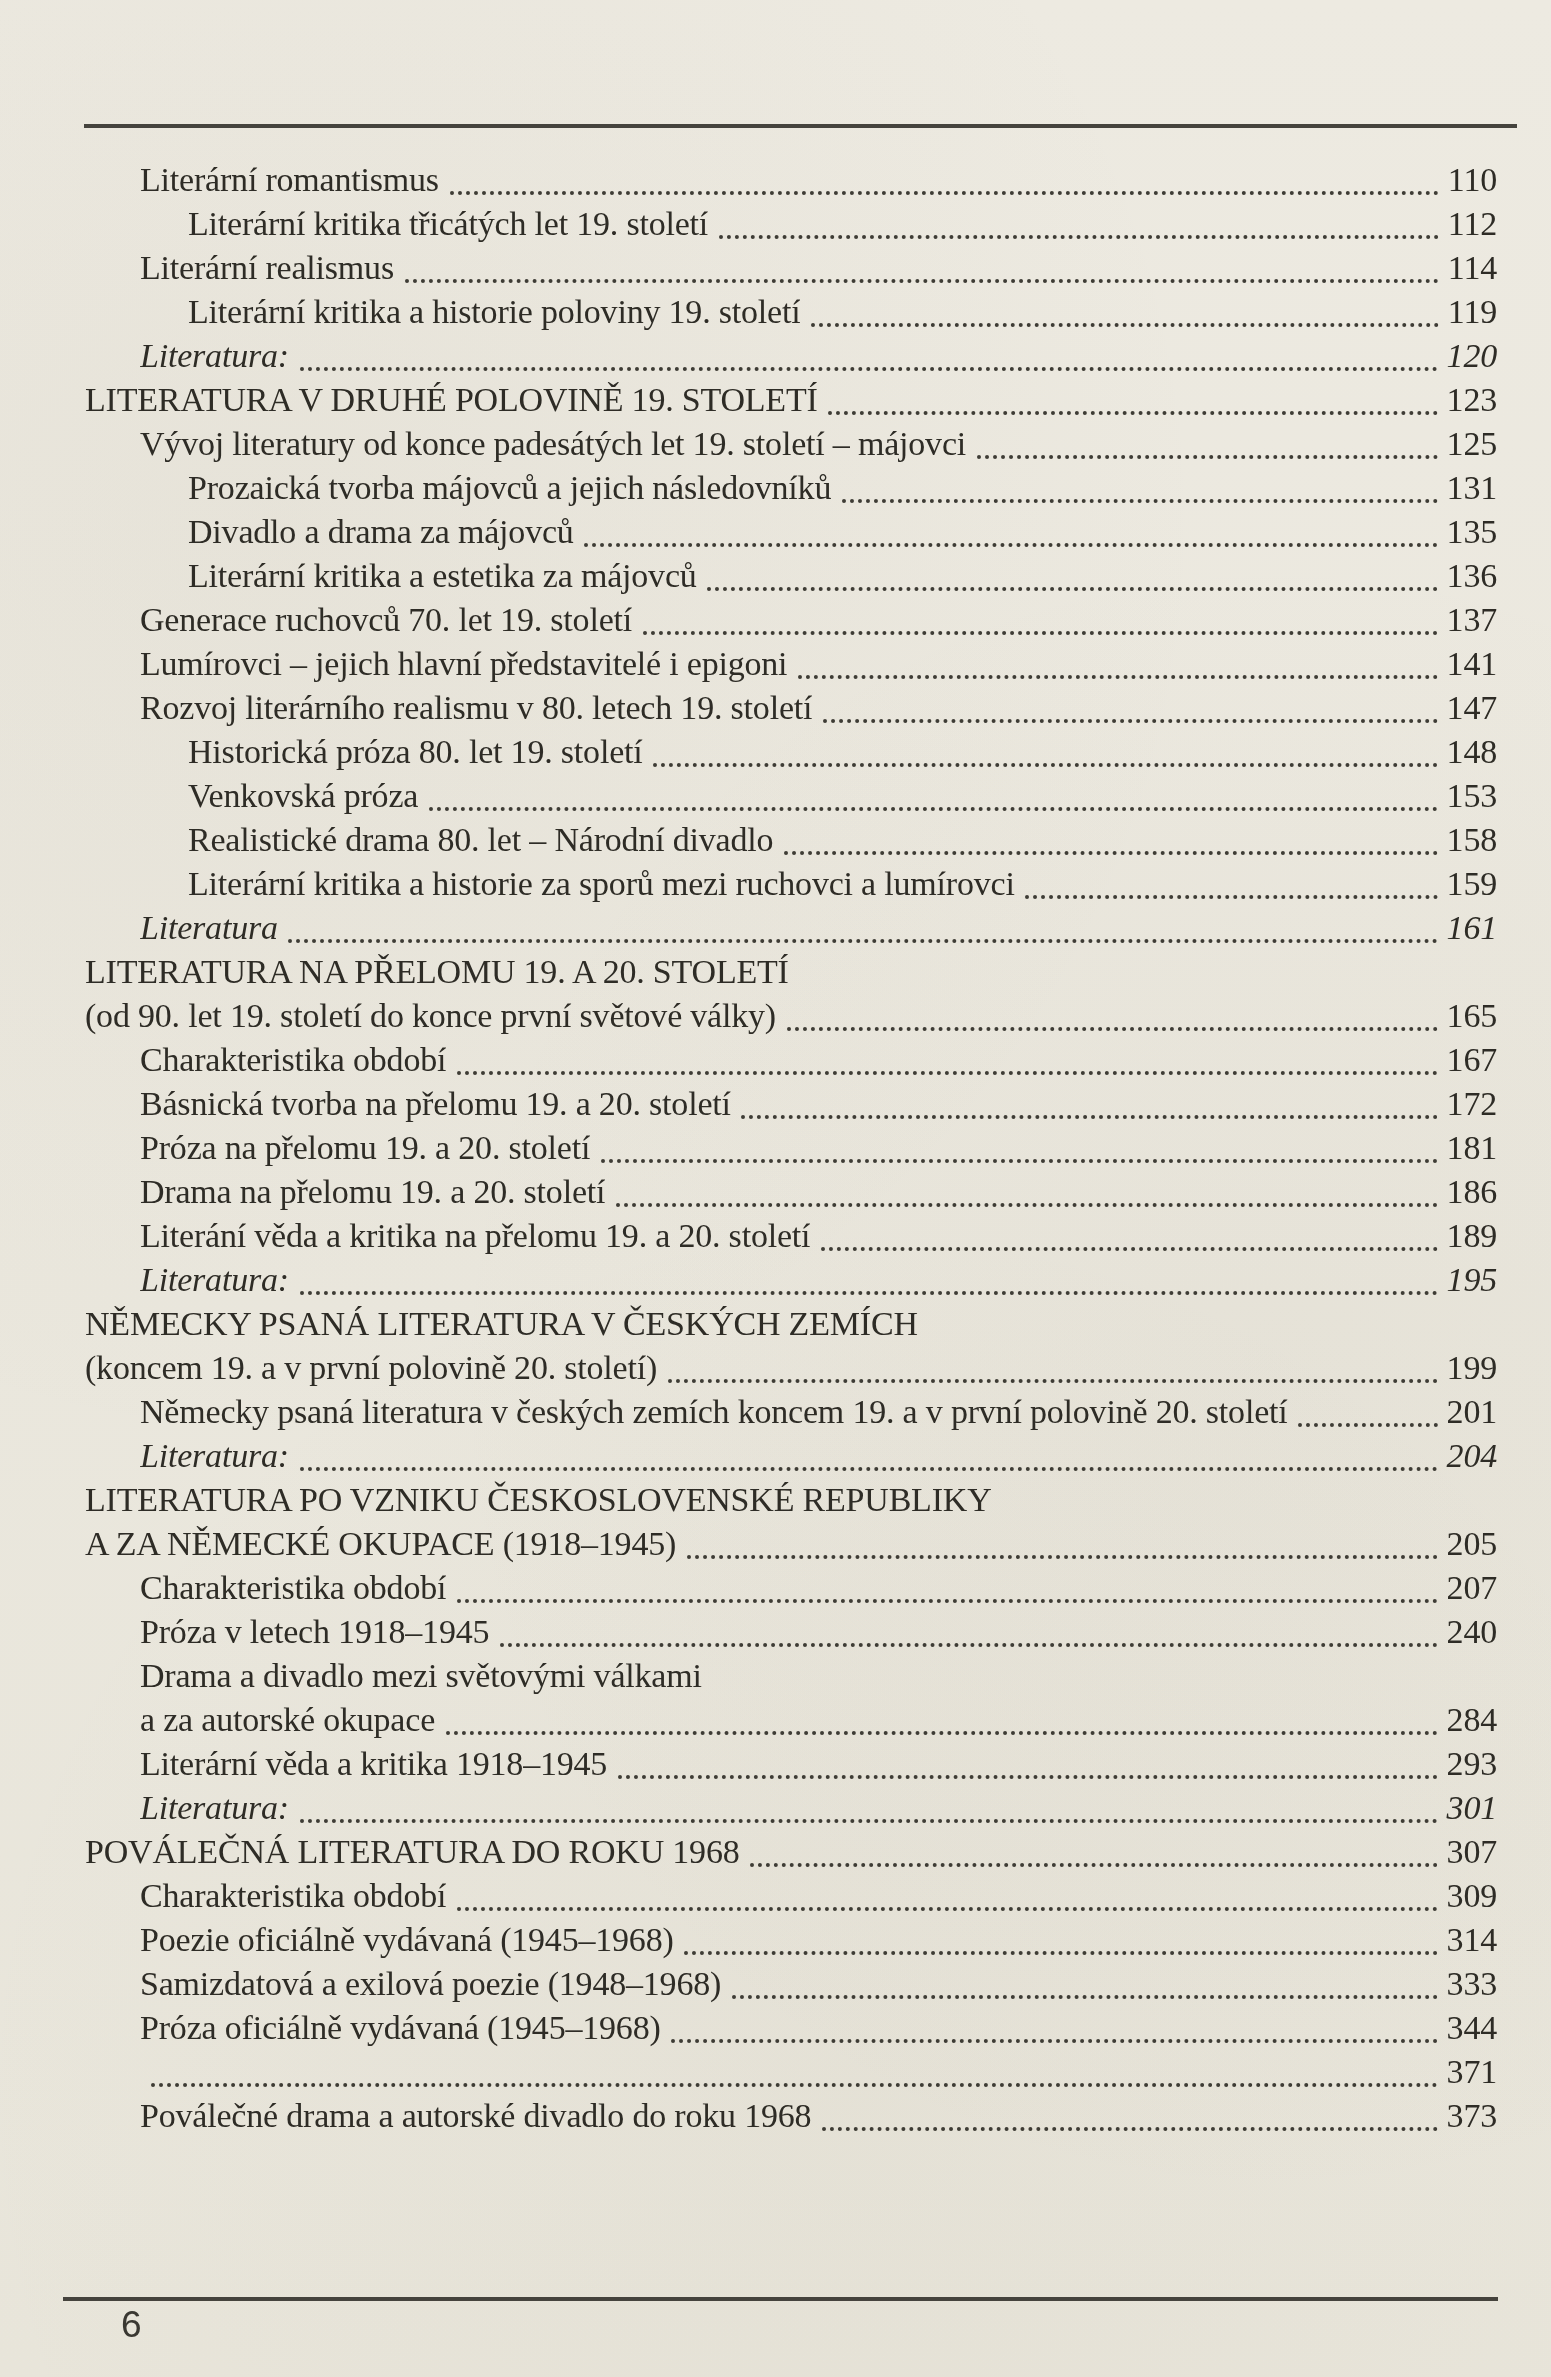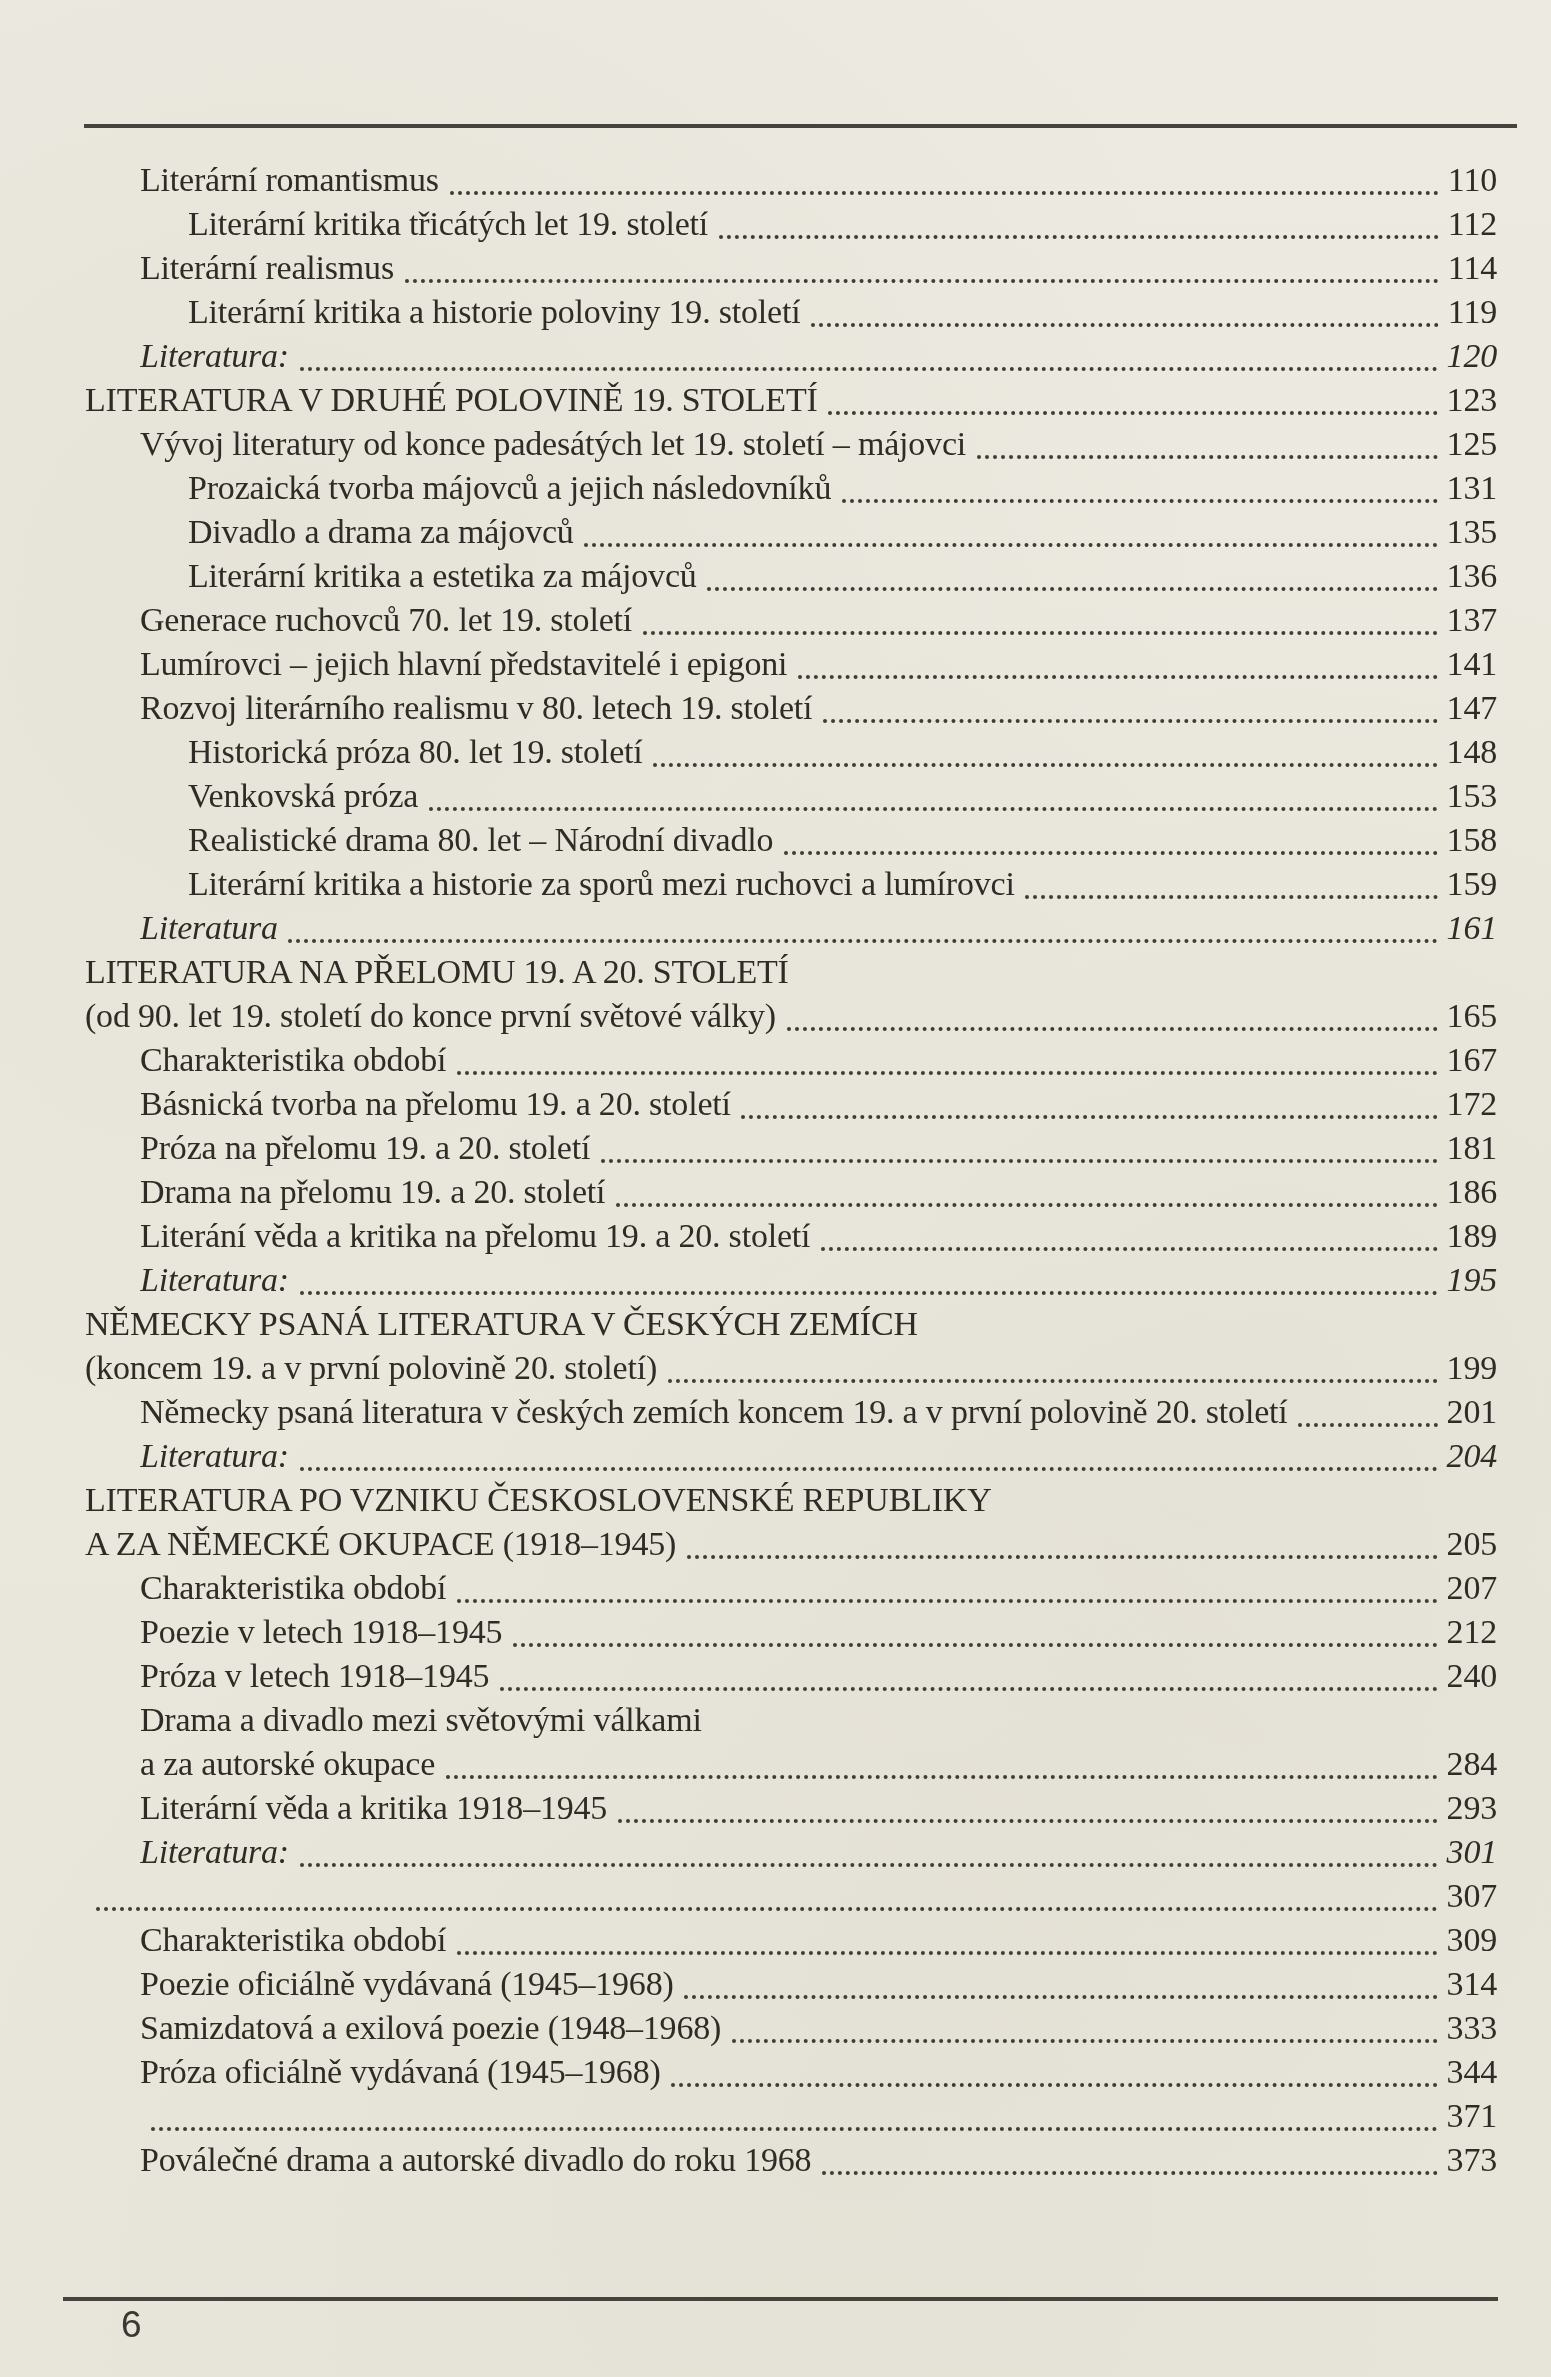--- a/index.html
+++ b/index.html
@@ -231,25 +231,20 @@
       <span class="t">A ZA NĚMECKÉ OKUPACE (1918–1945)</span>
       <span class="leader"></span>
       <span class="pg">205</span>
     </div>
     <div class="row lvl1">
       <span class="t">Charakteristika období</span>
       <span class="leader"></span>
       <span class="pg">207</span>
     </div>
     <div class="row lvl1">
-      <span class="t">Poezie v letech 1918–1945</span>
-      <span class="leader"></span>
-      <span class="pg">212</span>
-    </div>
-    <div class="row lvl1">
       <span class="t">Próza v letech 1918–1945</span>
       <span class="leader"></span>
       <span class="pg">240</span>
     </div>
     <div class="row lvl1">
       <span class="t">Drama a divadlo mezi světovými válkami</span>
     </div>
     <div class="row lvl1">
       <span class="t">a za autorské okupace</span>
       <span class="leader"></span>
@@ -259,20 +254,21 @@
       <span class="t">Literární věda a kritika 1918–1945</span>
       <span class="leader"></span>
       <span class="pg">293</span>
     </div>
     <div class="row lvl1 it">
       <span class="t">Literatura:</span>
       <span class="leader"></span>
       <span class="pg">301</span>
     </div>
     <div class="row lvl0">
+      <span class="t">POVÁLEČNÁ LITERATURA DO ROKU 1968</span>
       <span class="leader"></span>
       <span class="pg">307</span>
     </div>
     <div class="row lvl1">
       <span class="t">Charakteristika období</span>
       <span class="leader"></span>
       <span class="pg">309</span>
     </div>
     <div class="row lvl1">
       <span class="t">Poezie oficiálně vydávaná (1945–1968)</span>

